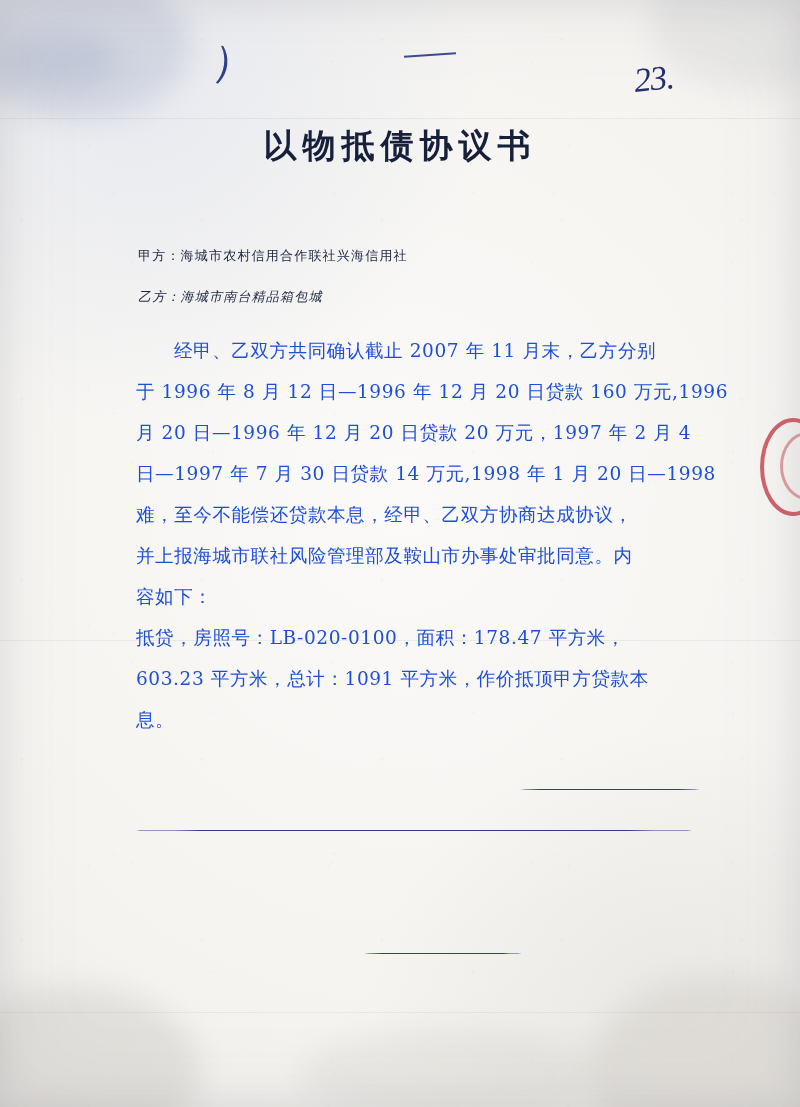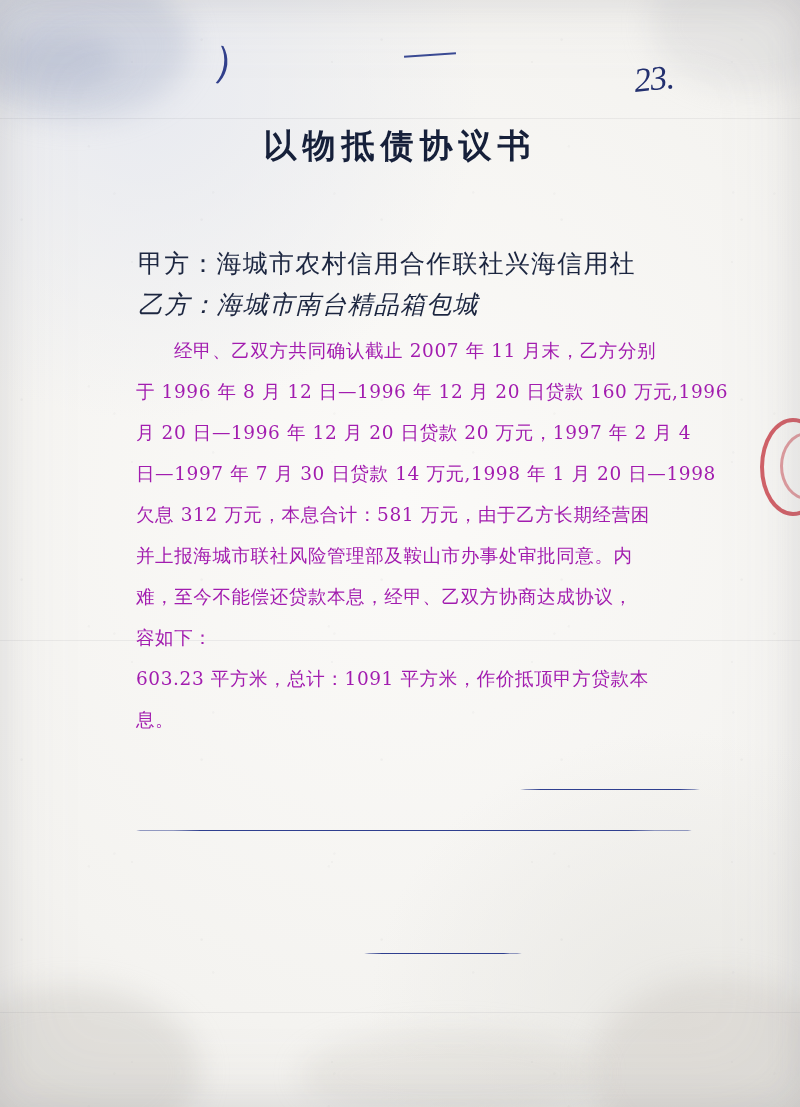--- a/index.html
+++ b/index.html
@@ -136,38 +136,38 @@
     text-align: center;
     font-size: 33px;
     font-weight: bold;
     letter-spacing: 6px;
     color: #16203a;
     font-family: "DejaVu Serif", "Liberation Serif", serif;
   }
   .party-line {
     position: absolute;
     left: 138px;
-    font-size: 25px;
+    font-size: 13px;
     letter-spacing: 1.2px;
     color: #1c2640;
     font-family: "DejaVu Serif", "Liberation Serif", serif;
   }
   .party-a { top: 247px; }
   .party-b { top: 288px; font-style: italic; }
   .body-block {
     position: absolute;
     left: 136px;
     top: 330px;
     width: 568px;
   }
   .body-line {
     font-size: 18.5px;
     line-height: 41px;
     letter-spacing: 0.6px;
-    color: #a21caf;
+    color: #1d4ed8;
     white-space: nowrap;
     font-family: "DejaVu Serif", "Liberation Serif", serif;
   }
   .indent {
     padding-left: 38px;
   }
   
   .ul {
     position: absolute;
     border-bottom: 1.6px solid #2f3f8f;
@@ -236,25 +236,25 @@
     <div class="party-line party-b">
       <span>乙方：</span><span>海城市南台精品箱包城</span>
     </div>
 
     <div class="body-block">
 
       <div class="body-line indent">经甲、乙双方共同确认截止 2007 年 11 月末，乙方分别</div>
       <div class="body-line">于 1996 年 8 月 12 日—1996 年 12 月 20 日贷款 160 万元,1996</div>
       <div class="body-line">月 20 日—1996 年 12 月 20 日贷款 20 万元，1997 年 2 月 4</div>
       <div class="body-line">日—1997 年 7 月 30 日贷款 14 万元,1998 年 1 月 20 日—1998</div>
-      <div class="body-line">欠息 312 万元，本息合计：581 万元，由于乙方长期经营困</div>
+      <div class="body-line">难，至今不能偿还贷款本息，经甲、乙双方协商达成协议，</div>
       <div class="body-line">并上报海城市联社风险管理部及鞍山市办事处审批同意。内</div>
-      <div class="body-line">难，至今不能偿还贷款本息，经甲、乙双方协商达成协议，</div>
       <div class="body-line">容如下：</div>
 
+      <div class="body-line">抵贷，房照号：LB-020-0100，面积：178.47 平方米，</div>
       <div class="body-line">603.23 平方米，总计：1091 平方米，作价抵顶甲方贷款本</div>
       <div class="body-line">息。</div>
 
 
     </div>
 
     <div class="ul ul-1"></div>
     <div class="ul ul-2"></div>
     <div class="ul ul-3"></div>
 

